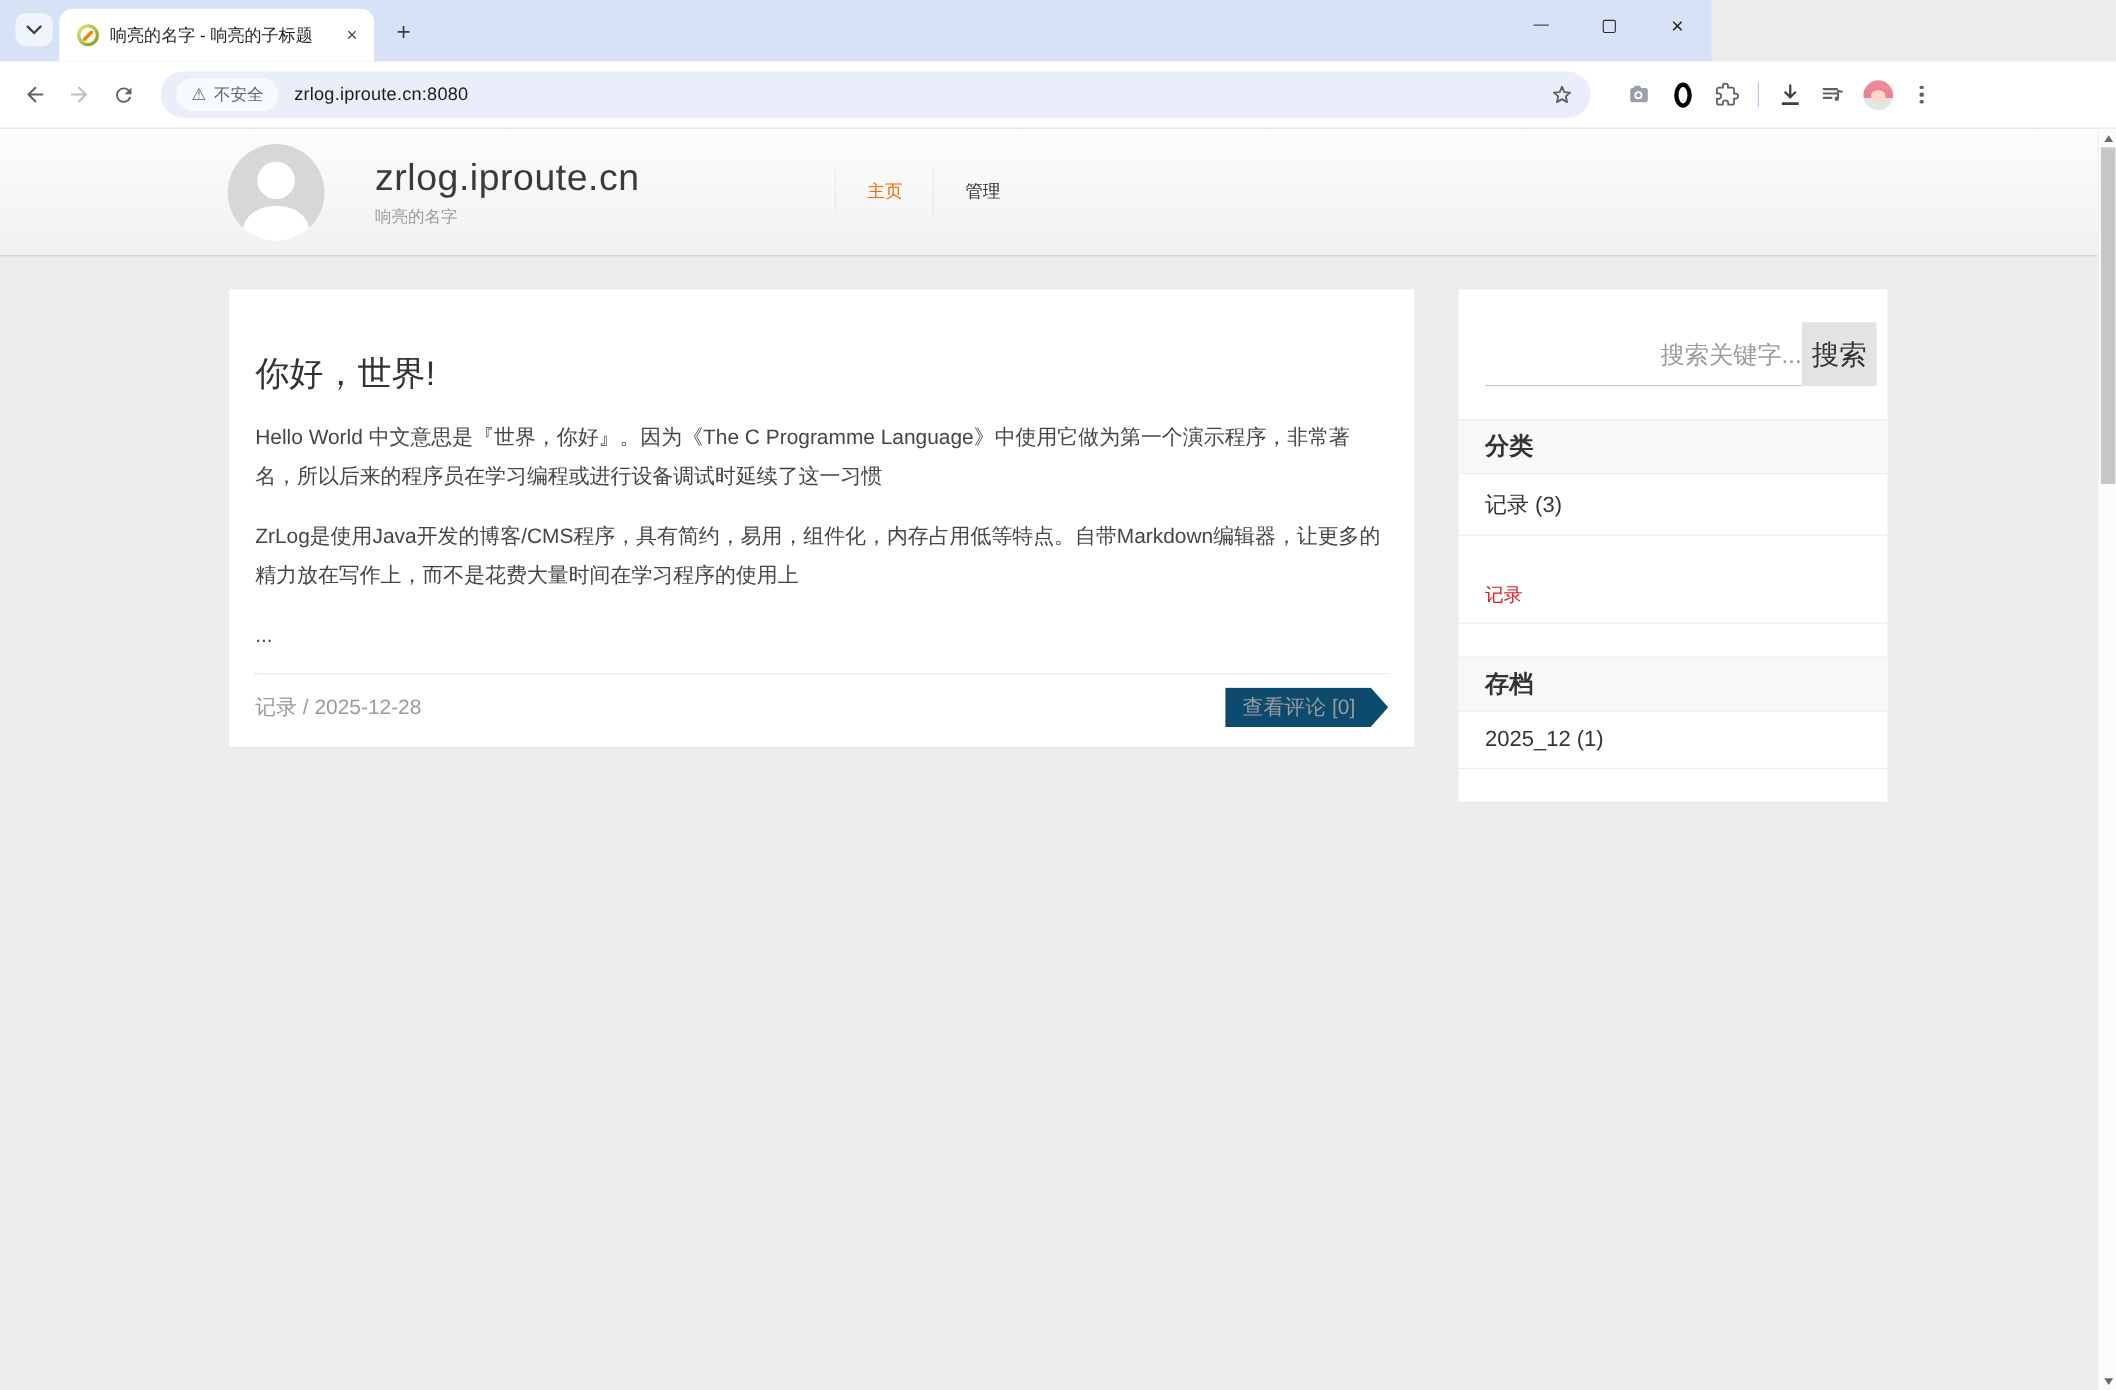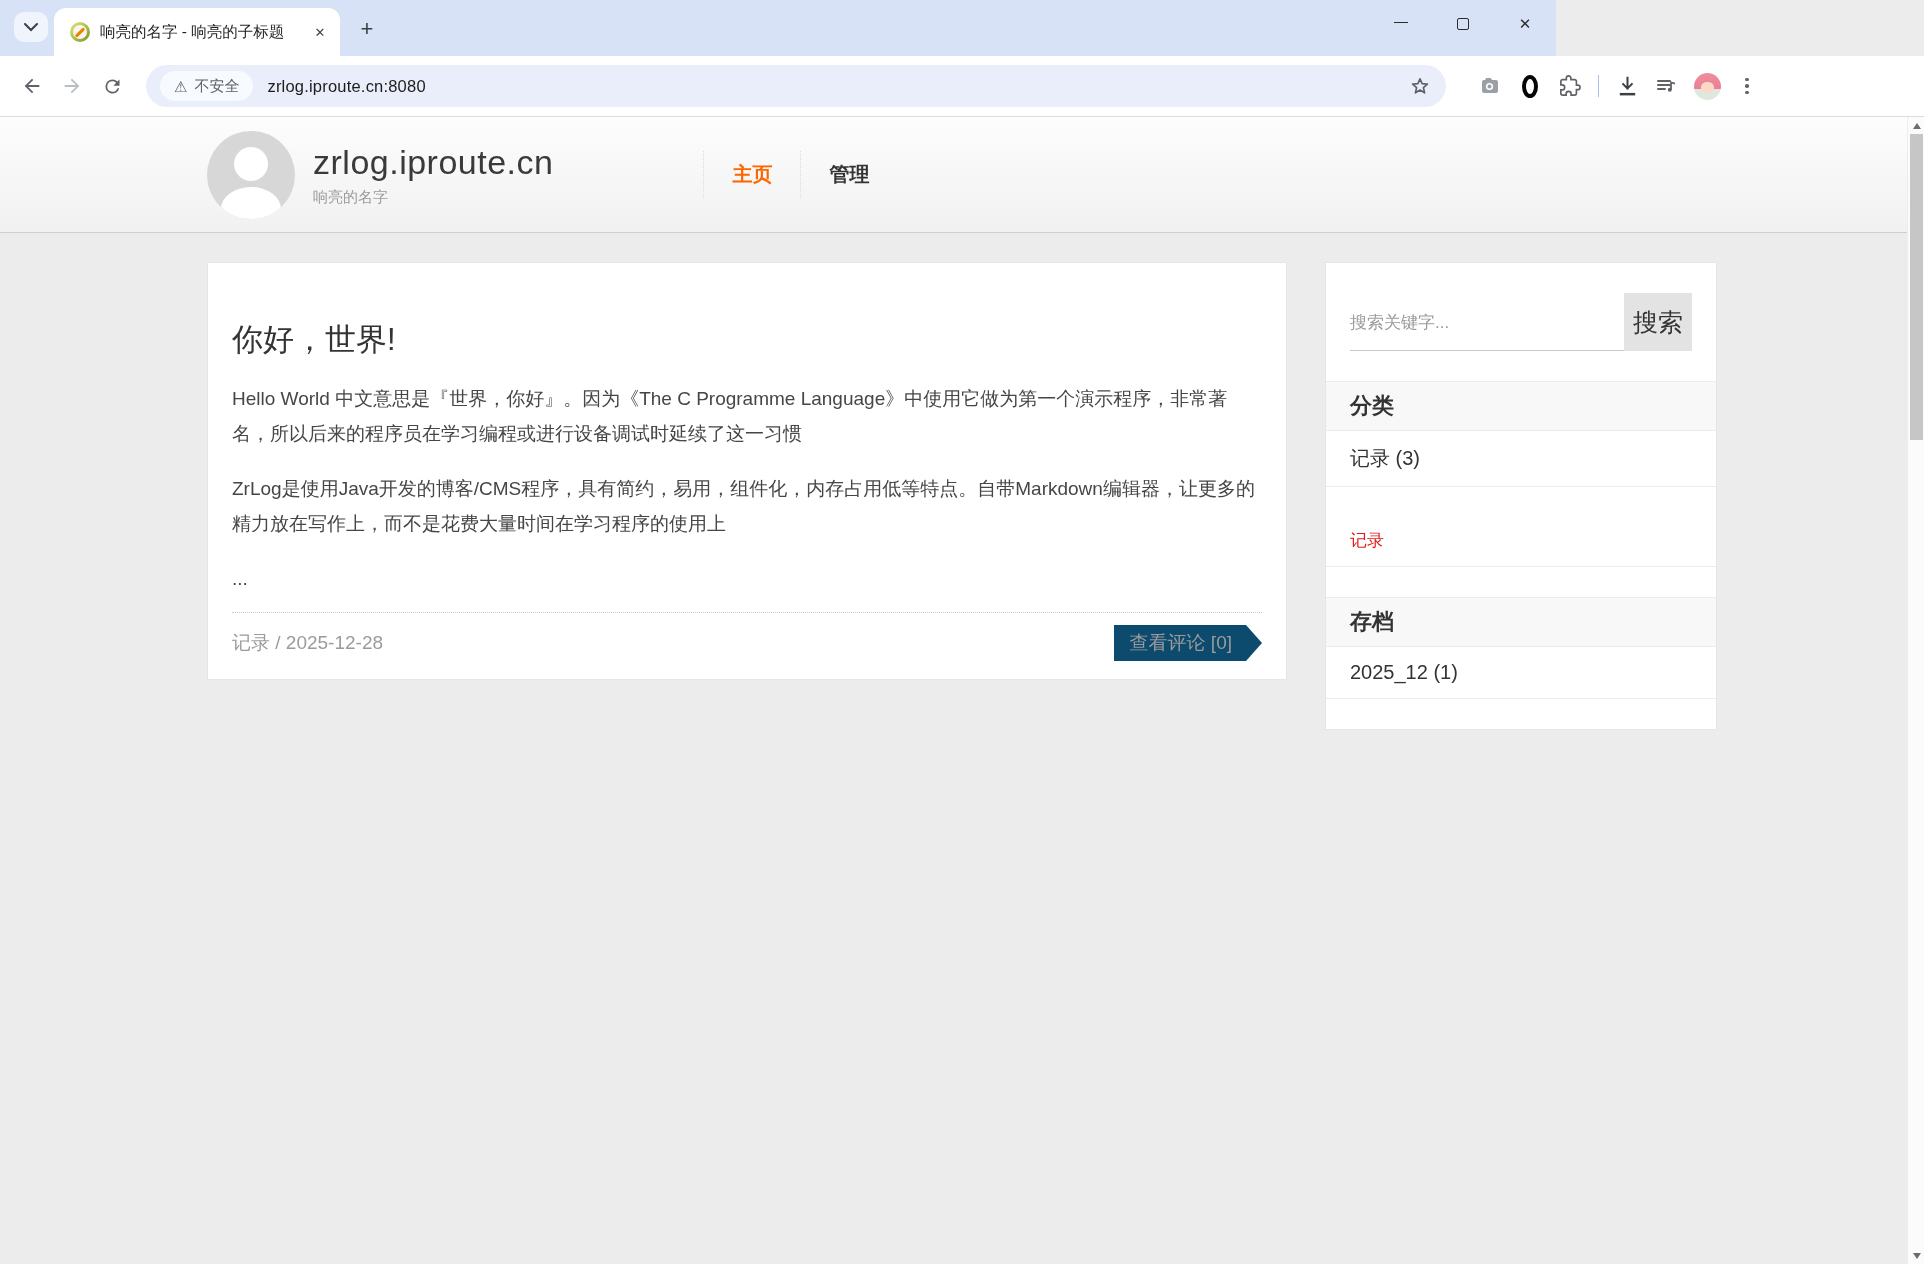--- a/index.html
+++ b/index.html
@@ -105,41 +105,41 @@
   .page {
     position:absolute; top:117px; left:0; width:1924px; height:1147px;
     background:#ececec; overflow:hidden;
   }
   .site-header {
     height:116px; background:linear-gradient(180deg,#fdfdfd,#f1f1f1);
     border-bottom:1px solid #cfcfcf;
   }
   .site-header-inner {
     width:1510px; margin:0 auto; height:100%;
-    display:flex; align-items:center;
+    display:flex; align-items:center;gap:28px;
   }
   .site-avatar {
     width:88px; height:88px; border-radius:50%; background:#d7d7d7;
     overflow:hidden; position:relative; flex:0 0 auto; cursor:pointer;
   }
   .site-avatar::before {
     content:""; position:absolute; left:27px; top:16px; width:34px; height:34px;
     border-radius:50%; background:#ffffff;
   }
   .site-avatar::after {
     content:""; position:absolute; left:14px; top:56px; width:60px; height:44px;
     border-radius:50% 50% 0 0; background:#ffffff;
   }
   .site-ids { margin-left:18px; }
   .site-title { font-size:34px; font-weight:400; color:#3a3a3a; letter-spacing:.5px; cursor:pointer; }
   .site-subtitle { font-size:15px; color:#9b9b9b; margin-top:6px; }
   .site-nav { display:flex; margin-left:150px; gap:0; }
   .site-nav a {
-    font-size:20px; text-decoration:none; padding:10px 28px;
-    border-left:1px dotted #dcdcdc; cursor:pointer;font-weight:bold;
+    font-size:16px; text-decoration:none; padding:10px 28px;
+    border-left:1px dotted #dcdcdc; cursor:pointer;
   }
   .site-nav a.active { color:#ff6600; }
   .site-nav a.normal { color:#333333; }
 
   .content-row {
     width:1510px; margin:29px auto 0;
     display:flex; gap:38px; align-items:flex-start;
   }
   .article-card {
     flex:1; background:#ffffff; border:1px solid #e6e6e6;
@@ -160,22 +160,23 @@
     clip-path:polygon(0 0, calc(100% - 16px) 0, 100% 50%, calc(100% - 16px) 100%, 0 100%);
   }
 
   .sidebar-card {
     width:392px; background:#ffffff; border:1px solid #e6e6e6;
     padding:0 0 30px;
   }
   .search-row { display:flex; align-items:flex-end; padding:30px 24px 30px; }
   .search-input {
     flex:1; border:none; border-bottom:1px solid #c9c9c9; outline:none;
-    height:56px; font-size:17px; color:#ec4899; background:transparent;
+    height:56px; font-size:22px; color:#ec4899; background:transparent;
     font-family:"Liberation Sans","DejaVu Sans",sans-serif;
+    text-align:right;
   }
   .search-input::placeholder { color:#9b9b9b; }
   .search-btn {
     width:68px; height:58px; border:none; background:#e3e3e3; color:#333;
     font-size:25px; cursor:pointer; flex:0 0 auto;
     font-family:"Liberation Sans","DejaVu Sans",sans-serif;
   }
   .side-section + .side-section { margin-top:30px; }
   .side-heading {
     background:#f8f8f8; border-top:1px solid #ececec; border-bottom:1px solid #ececec;

